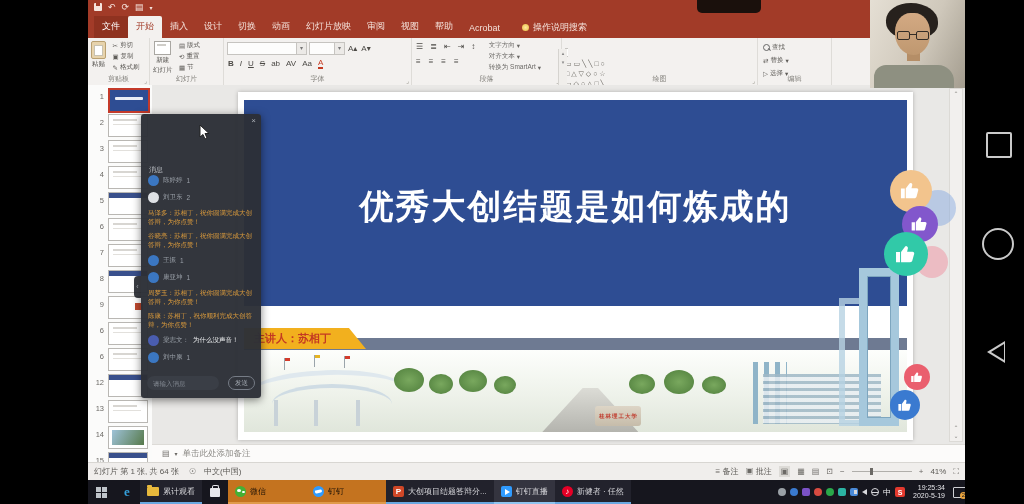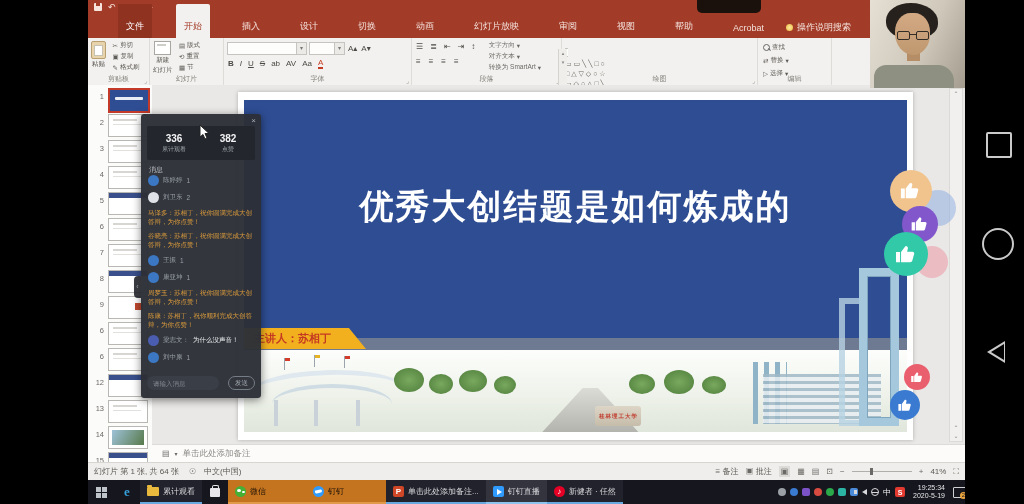--- a/index.html
+++ b/index.html
@@ -6,21 +6,21 @@
   .stage{position:relative;width:1024px;height:504px;background:#000;overflow:hidden;
          font-family:"Liberation Sans",sans-serif;-webkit-font-smoothing:antialiased;}
   
   .ppt{position:absolute;left:88px;top:0;width:877px;height:480px;background:#f3f1ef;}
   .titlebar{position:absolute;left:0;top:0;right:0;height:18px;background:#a23b28;color:#f2ddd6;}
   .qat{position:absolute;left:6px;top:2px;display:flex;gap:6px;align-items:center;font-size:9px;color:#f6e4dd;}
   .saveic{width:8px;height:8px;background:#f6e4dd;display:inline-block;position:relative;border-radius:1px;}
   .saveic:after{content:"";position:absolute;left:2px;top:0;width:4px;height:3px;background:#a23b28;}
   .wtitle{position:absolute;left:120px;right:120px;top:4px;text-align:center;font-size:8.5px;color:#f4ded7;white-space:nowrap;overflow:hidden;}
   .tabrow{position:absolute;left:0;top:18px;right:0;height:20px;background:#a23b28;display:flex;align-items:flex-end;padding-left:6px;font-size:9px;color:#f4e1da;}
-  .tab{padding:16px 8px 5px;white-space:nowrap;margin-left:24px;}
+  .tab{padding:4px 8px 5px;white-space:nowrap;}
   .tab.file{background:#8f3220;color:#fff;}
   .tab.active{background:#f3f1ef;color:#a23b28;border-radius:2px 2px 0 0;}
   .srch{display:flex;align-items:center;gap:4px;margin-left:14px;padding-bottom:4px;}
   .bulb{width:7px;height:7px;border-radius:50%;background:radial-gradient(#ffe9a0,#e8b93c);display:inline-block;}
   .ribbon{position:absolute;left:0;top:38px;right:0;height:47px;background:#f3f1ef;border-bottom:1px solid #d4d2ce;display:flex;}
   .grp{position:relative;border-right:1px solid #dedcd8;box-sizing:border-box;padding:3px 3px 11px;flex:none;}
   .glabel{position:absolute;bottom:1px;left:0;right:0;text-align:center;font-size:7px;color:#83817c;}
   .launch{position:absolute;bottom:1px;right:2px;font-size:6px;color:#9a988f;}
   .bigbtn{display:inline-flex;flex-direction:column;align-items:center;gap:1px;font-size:6.5px;color:#55534f;vertical-align:top;}
   .smcol{display:inline-flex;flex-direction:column;gap:2px;font-size:6.5px;color:#5f5d59;vertical-align:top;margin-left:2px;}
@@ -48,21 +48,21 @@
   .tbox.sel{background:#2e4d93;border:2px solid #c43a2a;}
   .tbox.sel:after{content:"";position:absolute;left:5px;top:7px;right:5px;height:3px;background:#e8ecf5;border-radius:1px;}
   .tline:before{content:"";position:absolute;left:4px;top:4px;right:10px;height:2px;background:#d8d6d2;}
   .tline:after{content:"";position:absolute;left:4px;top:9px;right:6px;height:1px;background:#e2e0dc;}
   .tdark:before{content:"";position:absolute;left:0;top:0;right:0;height:5px;background:#39508c;}
   .tred:after{content:"";position:absolute;right:4px;top:6px;width:8px;height:7px;background:#c0492f;}
   .timg:before{content:"";position:absolute;left:3px;top:3px;right:3px;bottom:3px;background:linear-gradient(120deg,#9ec2d8,#577a4b);}
   
   .canvas{position:absolute;left:64px;top:85px;right:0;bottom:35px;background:#e9e8e6;}
   .page{position:absolute;left:86px;top:7px;width:675px;height:348px;background:#fff;box-shadow:0 0 4px rgba(0,0,0,.25);}
-  .bluebox{position:absolute;left:6px;right:6px;top:8px;height:238px;background:#2e4d93;}
+  .bluebox{position:absolute;left:6px;right:6px;top:8px;height:206px;background:#2e4d93;}
   .stitle{position:absolute;left:0;right:0;top:84px;text-align:center;font-size:34px;font-weight:bold;color:#fff;letter-spacing:2px;white-space:nowrap;}
   .navyband{position:absolute;left:6px;right:6px;top:246px;height:12px;background:#6e7a92;}
   .banner{position:absolute;left:6px;top:236px;width:122px;height:21px;background:#f2b01e;clip-path:polygon(0 0,86% 0,100% 100%,0 100%);display:flex;align-items:center;padding-left:10px;box-sizing:border-box;font-size:11px;font-weight:bold;color:#c43a22;}
   .photo{position:absolute;left:6px;right:6px;top:258px;height:82px;background:linear-gradient(#fdfefc,#eef2ea 55%,#e0e6db);overflow:hidden;}
   .tree{position:absolute;border-radius:50%;background:radial-gradient(#79a85e,#4f7e3c);}
   .road{position:absolute;left:45%;bottom:0;width:96px;height:44px;background:linear-gradient(#dcdcd6,#b4b4ae);clip-path:polygon(42% 0,58% 0,100% 100%,0 100%);}
   .canopy{position:absolute;left:2px;top:20px;width:160px;height:22px;border-top:5px solid #dfe8ee;border-radius:50% 60% 0 0/90% 100% 0 0;transform:rotate(-3deg);}
   .canopy2{position:absolute;left:28px;top:34px;width:120px;height:16px;border-top:4px solid #cfdce4;border-radius:50%/100% 100% 0 0;}
   .pillar{position:absolute;bottom:6px;width:4px;height:26px;background:#c8d2d8;}
   .flag{position:absolute;width:1px;height:12px;background:#9aa4aa;}
@@ -492,30 +492,20 @@
         <span>41%</span>
         <span class="viewic">⛶</span>
       </div>
     </div>
   </div>
 
   <div class="notch"></div>
 
   <div class="chat">
     <span class="x">×</span>
-    <div class="stats">
-      <span class="stat">
-        <span class="v">336</span>
-        <span class="l">累计观看</span>
-      </span>
-      <span class="stat">
-        <span class="v">382</span>
-        <span class="l">点赞</span>
-      </span>
-    </div>
     <div class="mhdr">消息</div>
     <div class="msgs">
       <div class="mrow">
           <span class="av"></span>
           <span>陈婷婷</span>
           <span>1</span>
         </div>
       <div class="mrow">
           <span class="av lt"></span>
           <span>刘卫东</span>
@@ -625,21 +615,21 @@
       <span class="tapp flash" style="width:78px">
           <span class="wcic"></span>
           <span>微信</span>
         </span>
       <span class="tapp flash" style="width:80px">
           <span class="ddic"></span>
           <span>钉钉</span>
         </span>
       <span class="tapp win">
           <span class="pptic">P</span>
-          <span>单击此处添加备注...</span>
+          <span>大创项目结题答辩分...</span>
         </span>
       <span class="tapp act">
           <span class="liveic"></span>
           <span>钉钉直播</span>
         </span>
       <span class="tapp win">
           <span class="neteic">
             <span>♪</span>
           </span>
           <span>新健者 · 任然</span>

